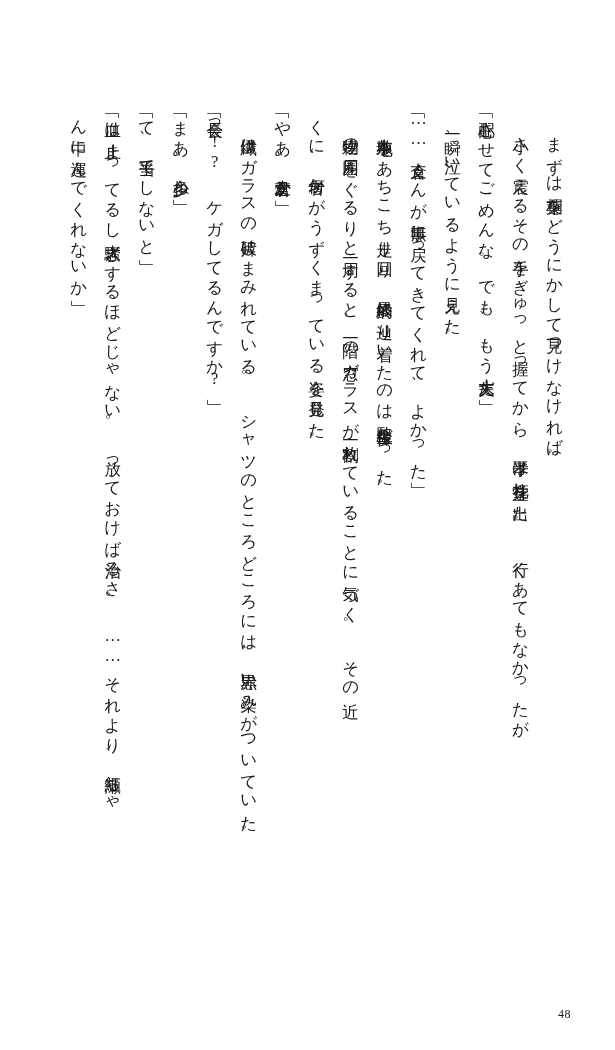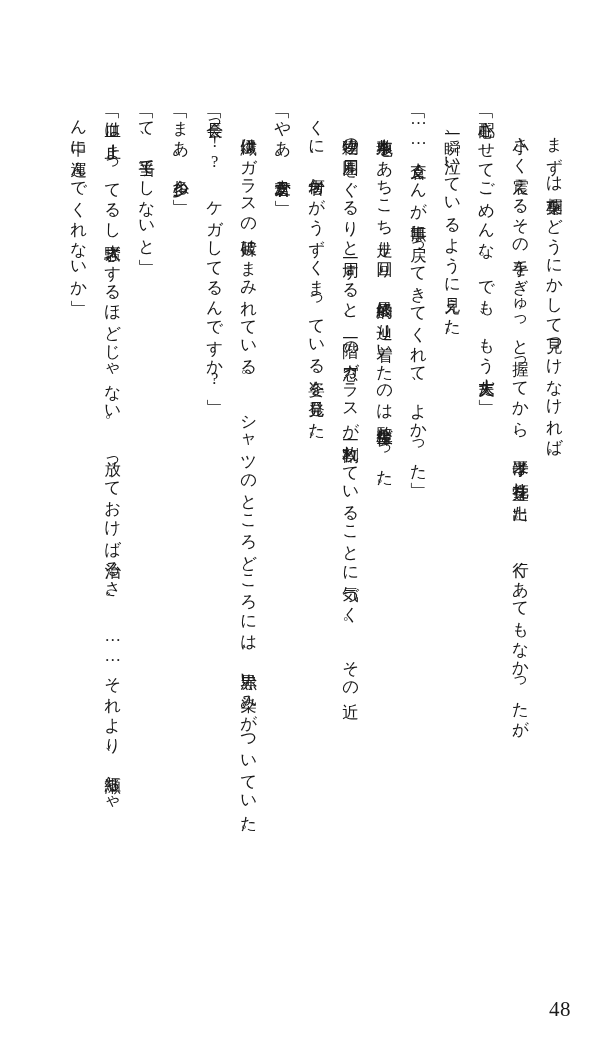--- a/index.html
+++ b/index.html
@@ -42,21 +42,21 @@
     height: 100%;
     text-align: left;
   }
   .indent1 {
     text-indent: 1em;
   }
   .page-number {
     position: absolute;
     right: 44px;
     bottom: 28px;
-    font-size: 21px;
+    font-size: 12px;
     color: #1a1a1a;
     letter-spacing: 0.5px;
     font-family: "Liberation Serif", "DejaVu Serif", serif;
   }
 </style>
 </head>
 <body>
 
 <div id="page">
 

